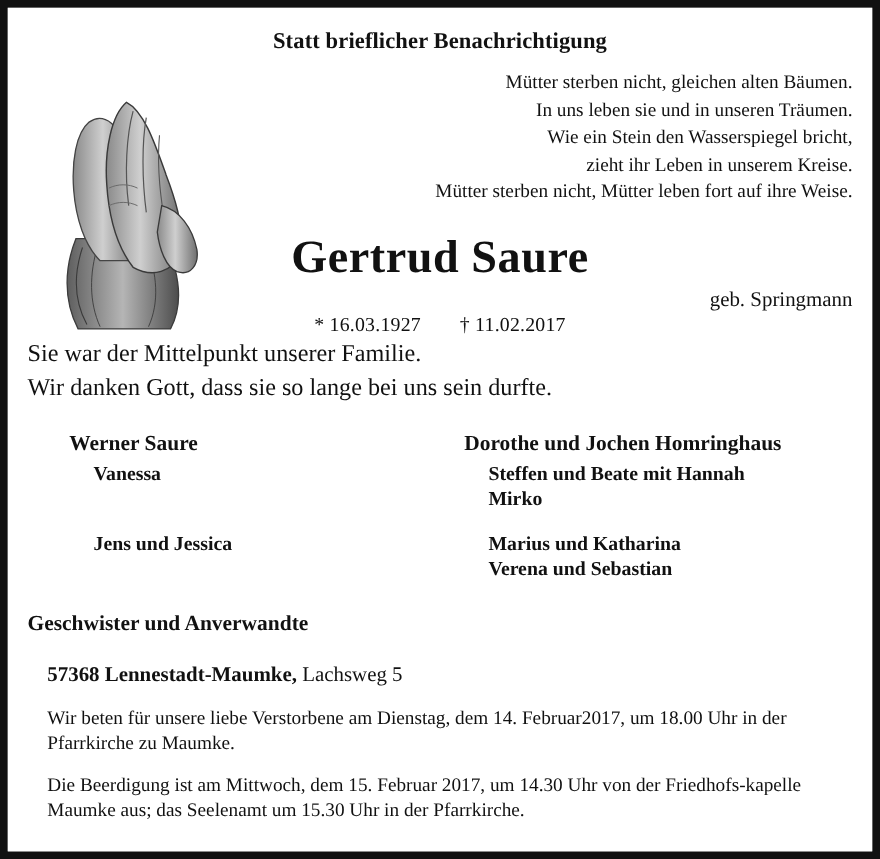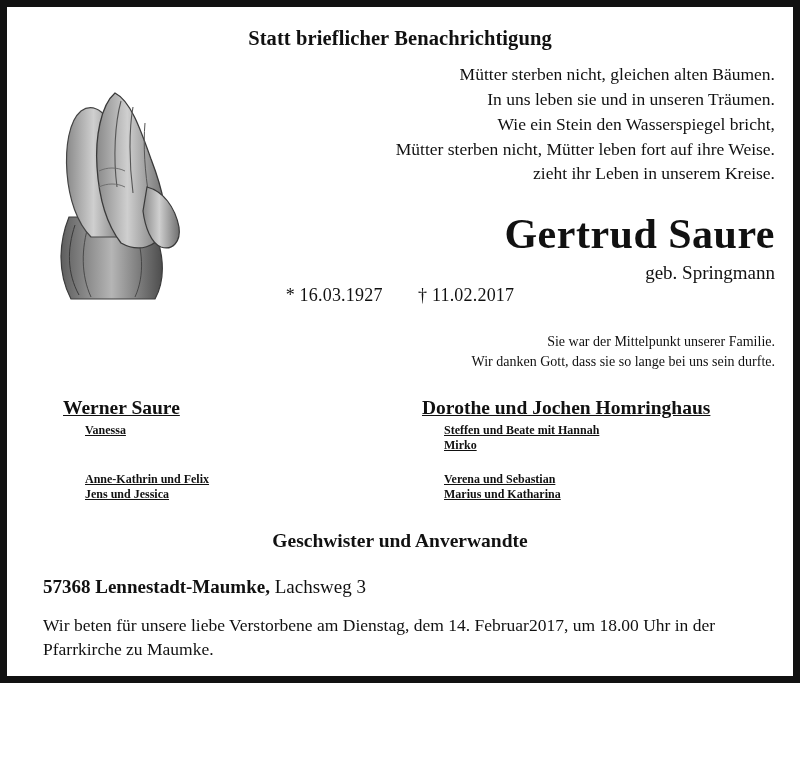--- a/index.html
+++ b/index.html
@@ -7,21 +7,21 @@
     padding: 0;
     background: #ffffff;
   }
   body {
     font-family: "Liberation Serif", serif;
     color: #111111;
   }
   .page {
     position: relative;
     width: 800px;
-    height: 683px;
+    height: 781px;
     background: #ffffff;
     box-sizing: border-box;
     border: 7px solid #111111;
     overflow: hidden;
   }
   .inner {
     position: relative;
     width: 100%;
     height: 100%;
     background: #ffffff;
@@ -49,75 +49,72 @@
 
   .poem {
     text-align: right;
     font-size: 17.5px;
     line-height: 1.42;
     margin-top: 12px;
   }
   .poem div { white-space: nowrap; }
 
   .name {
-    text-align: right;
+    text-align: center;
     font-size: 42px;
     font-weight: bold;
     letter-spacing: 0.5px;
     margin-top: 26px;
     line-height: 1.05;
   }
   .maiden {
     text-align: right;
     font-size: 19px;
     margin-top: 6px;
   }
   .dates {
     text-align: center;
     font-size: 18px;
     margin-top: 1px;
     letter-spacing: 0.2px;
   }
   .dates .sep { display: inline-block; width: 26px; }
 
   .tribute {
-    text-align: right;
-    font-size: 14px;
+    text-align: left;
+    font-size: 22px;
     line-height: 1.38;
-    margin-top: 26px;
   }
 
   .families {
     margin-top: 26px;
     font-weight: bold;
   }
   .fam-row {
     display: flex;
     width: 100%;
   }
   .fam-col {
     width: 50%;
     box-sizing: border-box;
-    text-decoration: underline;
   }
   .fam-col.left { padding-left: 38px; }
   .fam-col.right { padding-left: 22px; }
   .fam-head {
     font-size: 19.5px;
     margin-bottom: 4px;
   }
   .fam-sub {
-    font-size: 12px;
+    font-size: 18px;
     padding-left: 22px;
     line-height: 1.28;
   }
   .gap-block { margin-top: 18px; }
 
   .siblings {
-    text-align: center;
     font-weight: bold;
     font-size: 19.5px;
     margin-top: 28px;
   }
 
   .address {
     margin-top: 24px;
     font-size: 19px;
     padding-left: 18px;
   }
@@ -172,22 +169,22 @@
         <path d="M70 120 C78 116 88 116 96 120" fill="none" stroke="#6a6a6a" stroke-width="0.9"></path>
       </svg>
     </div>
 
     <div class="headline">Statt brieflicher Benachrichtigung</div>
 
     <div class="poem">
       <div>Mütter sterben nicht, gleichen alten Bäumen.</div>
       <div>In uns leben sie und in unseren Träumen.</div>
       <div>Wie ein Stein den Wasserspiegel bricht,</div>
+      <div>zieht ihr Leben in unserem Kreise.</div>
       <div>Mütter sterben nicht, Mütter leben fort auf ihre Weise.</div>
-      <div>zieht ihr Leben in unserem Kreise.</div>
     </div>
 
     <div class="name">Gertrud Saure</div>
     <div class="maiden">geb. Springmann</div>
 
     <div class="dates">
       <span>* 16.03.1927</span>
       <span class="sep"></span>
       <span>† 11.02.2017</span>
     </div>
@@ -205,34 +202,33 @@
         </div>
         <div class="fam-col right">
           <div class="fam-head">Dorothe und Jochen Homringhaus</div>
           <div class="fam-sub">Steffen und Beate mit Hannah</div>
           <div class="fam-sub">Mirko</div>
         </div>
       </div>
 
       <div class="fam-row gap-block">
         <div class="fam-col left">
-          <div class="fam-sub">Anne-Kathrin und Felix</div>
           <div class="fam-sub">Jens und Jessica</div>
         </div>
         <div class="fam-col right">
+          <div class="fam-sub">Marius und Katharina</div>
           <div class="fam-sub">Verena und Sebastian</div>
-          <div class="fam-sub">Marius und Katharina</div>
         </div>
       </div>
     </div>
 
     <div class="siblings">Geschwister und Anverwandte</div>
 
     <div class="address">
-      <span class="bold">57368 Lennestadt-Maumke,</span><span> Lachsweg 3</span>
+      <span class="bold">57368 Lennestadt-Maumke,</span><span> Lachsweg 5</span>
     </div>
 
     <div class="notes">
       <p>Wir beten für unsere liebe Verstorbene am Dienstag, dem 14. Februar2017,  um 18.00 Uhr in der Pfarrkirche zu Maumke.</p>
       <p>Die Beerdigung ist am Mittwoch, dem 15. Februar 2017, um 14.30 Uhr von der Friedhofs-kapelle Maumke aus; das Seelenamt um 15.30 Uhr in der Pfarrkirche.</p>
     </div>
 
   </div>
 </div>
 

